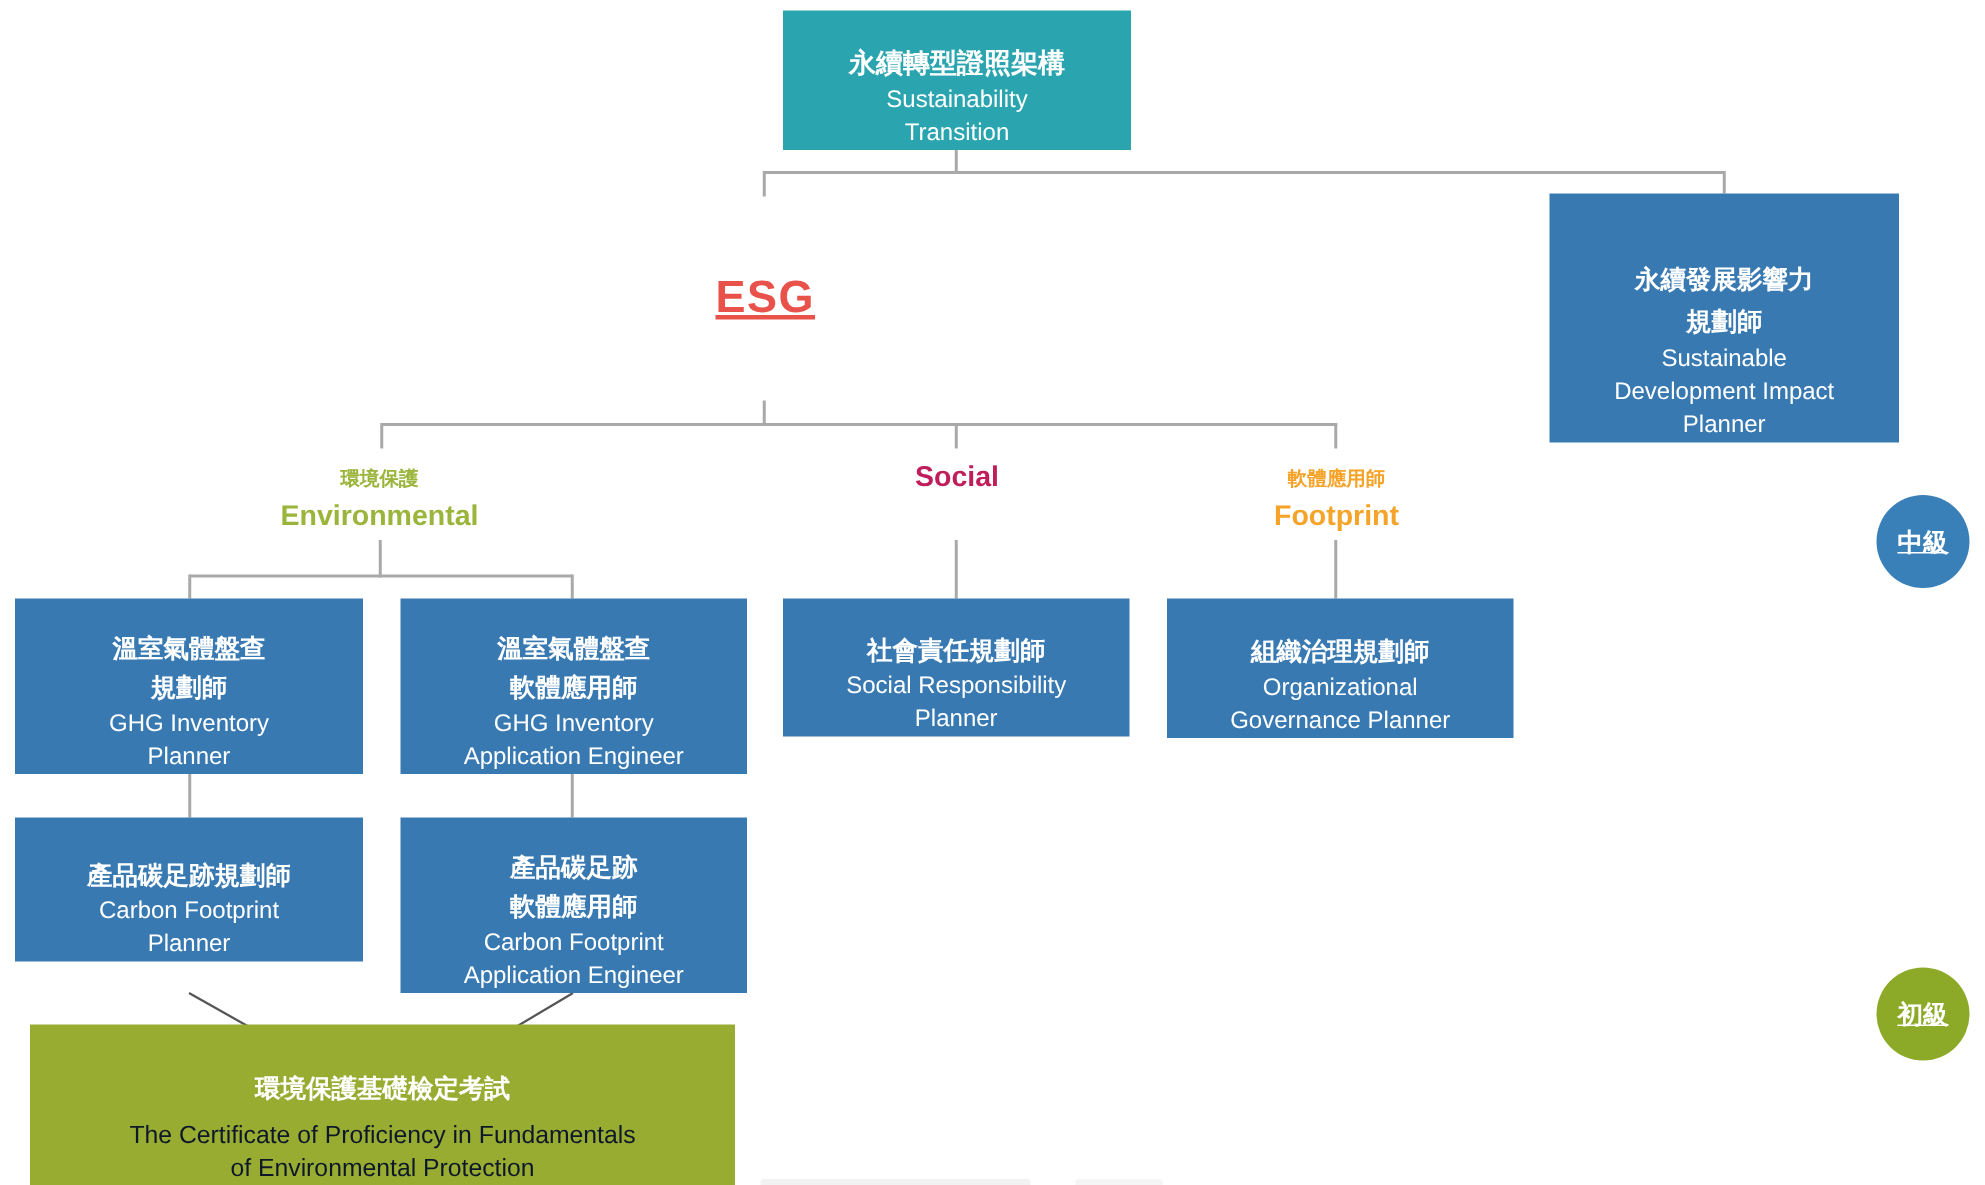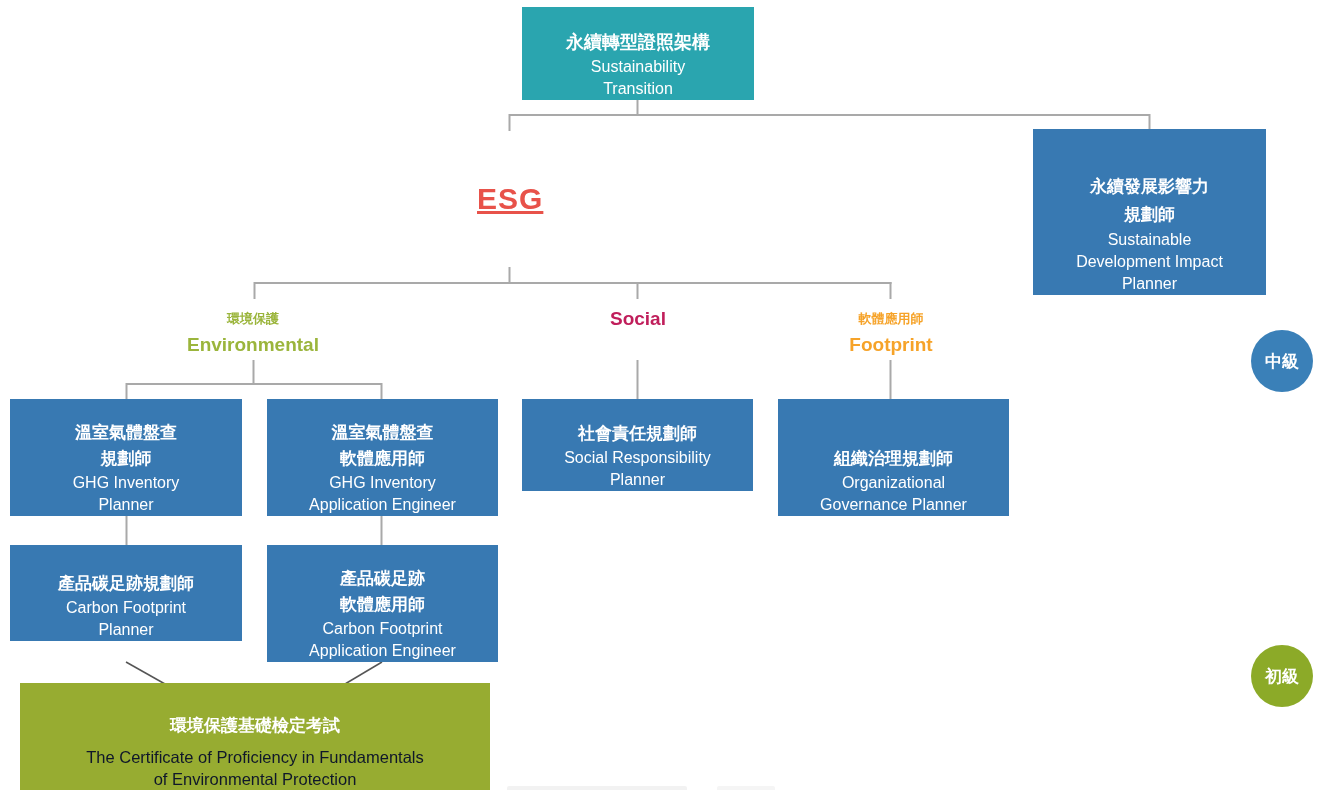--- a/index.html
+++ b/index.html
@@ -27,21 +27,21 @@
        letter-spacing:1px;color:var(--esg_red,#E8524A);line-height:32px;text-decoration:underline;}
 
   .cat{position:absolute;width:220px;text-align:center;font-weight:bold;top:306px;}
   .cat .zh-l{font-size:13px;line-height:26px;}
   .cat .en-l{font-size:19px;line-height:26px;}
   .cat.env{color:var(--env_green,#9BB53C);left:143px;}
   .cat.soc{color:var(--social_crimson,#C01E5B);left:528px;}
   .cat.gov{color:var(--gov_orange,#F6A329);left:781px;}
 
   .level-circle{position:absolute;width:62px;height:62px;border-radius:50%;color:#fff;
-       display:flex;align-items:center;justify-content:center;font-size:17px;font-weight:bold;}
+       display:flex;align-items:center;justify-content:center;font-size:17px;font-weight:bold;text-decoration:underline;}
   .level-circle.mid{background:var(--blue_circle,#3A80B8);left:1251px;top:330px;}
   .level-circle.jr{background:var(--green_circle,#8CAA28);left:1251px;top:645px;}
 
   .cutoff{position:absolute;height:4px;background:#f2f2f2;border-radius:2px 2px 0 0;}
   .cutoff.c1{left:507px;top:786px;width:180px;}
   .cutoff.c2{left:717px;top:786px;width:58px;background:#f5f5f5;}
 </style>
 </head>
 <body>
 
@@ -114,21 +114,21 @@
     <div class="zh">溫室氣體盤查
 軟體應用師</div>
     <div class="en">GHG Inventory
 Application Engineer</div>
   </div>
   <div class="node blue" style="left:522px;top:399px;width:231px;height:92px;padding-top:14px">
     <div class="zh">社會責任規劃師</div>
     <div class="en">Social Responsibility
 Planner</div>
   </div>
-  <div class="node blue" style="left:778px;top:399px;width:231px;height:117px;">
+  <div class="node blue" style="left:778px;top:399px;width:231px;height:93px;">
     <div class="zh">組織治理規劃師</div>
     <div class="en">Organizational
 Governance Planner</div>
   </div>
 
   <div class="node blue" style="left:10px;top:545px;width:232px;height:96px;padding-top:14px">
     <div class="zh">產品碳足跡規劃師</div>
     <div class="en">Carbon Footprint
 Planner</div>
   </div>

